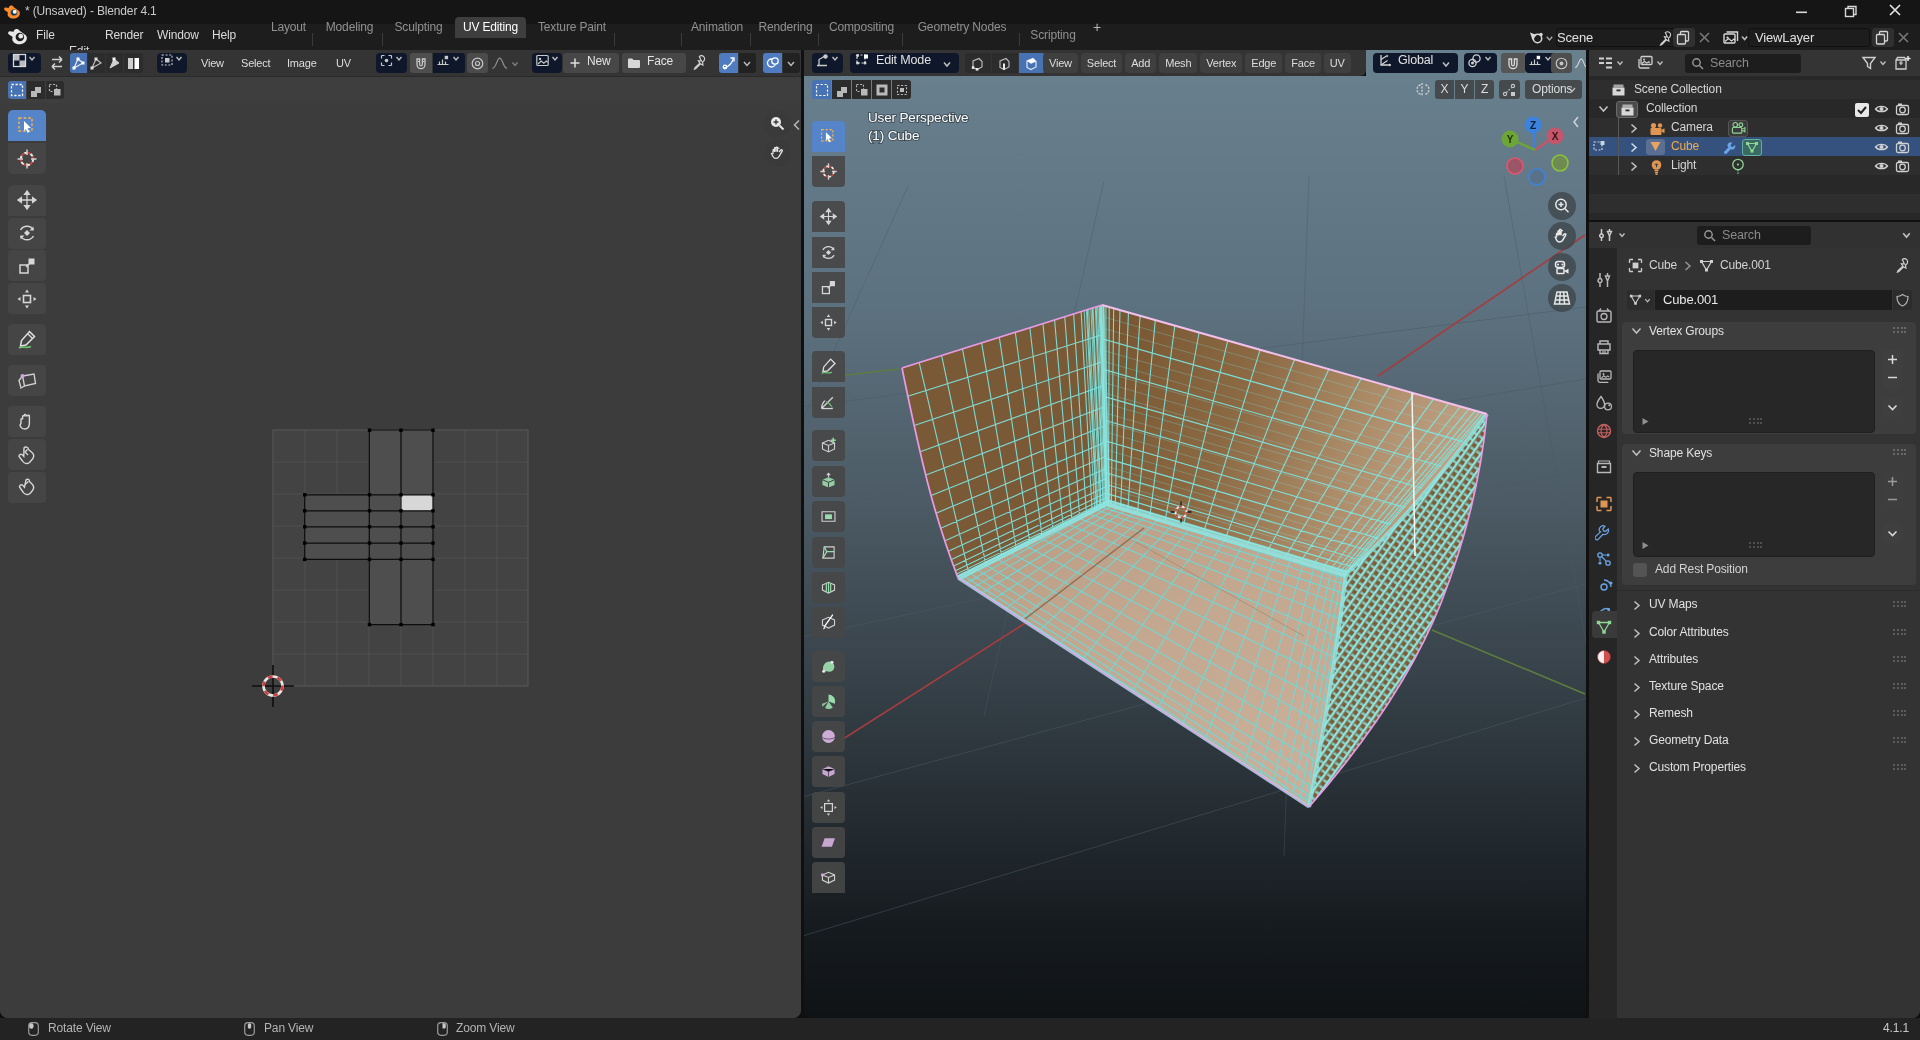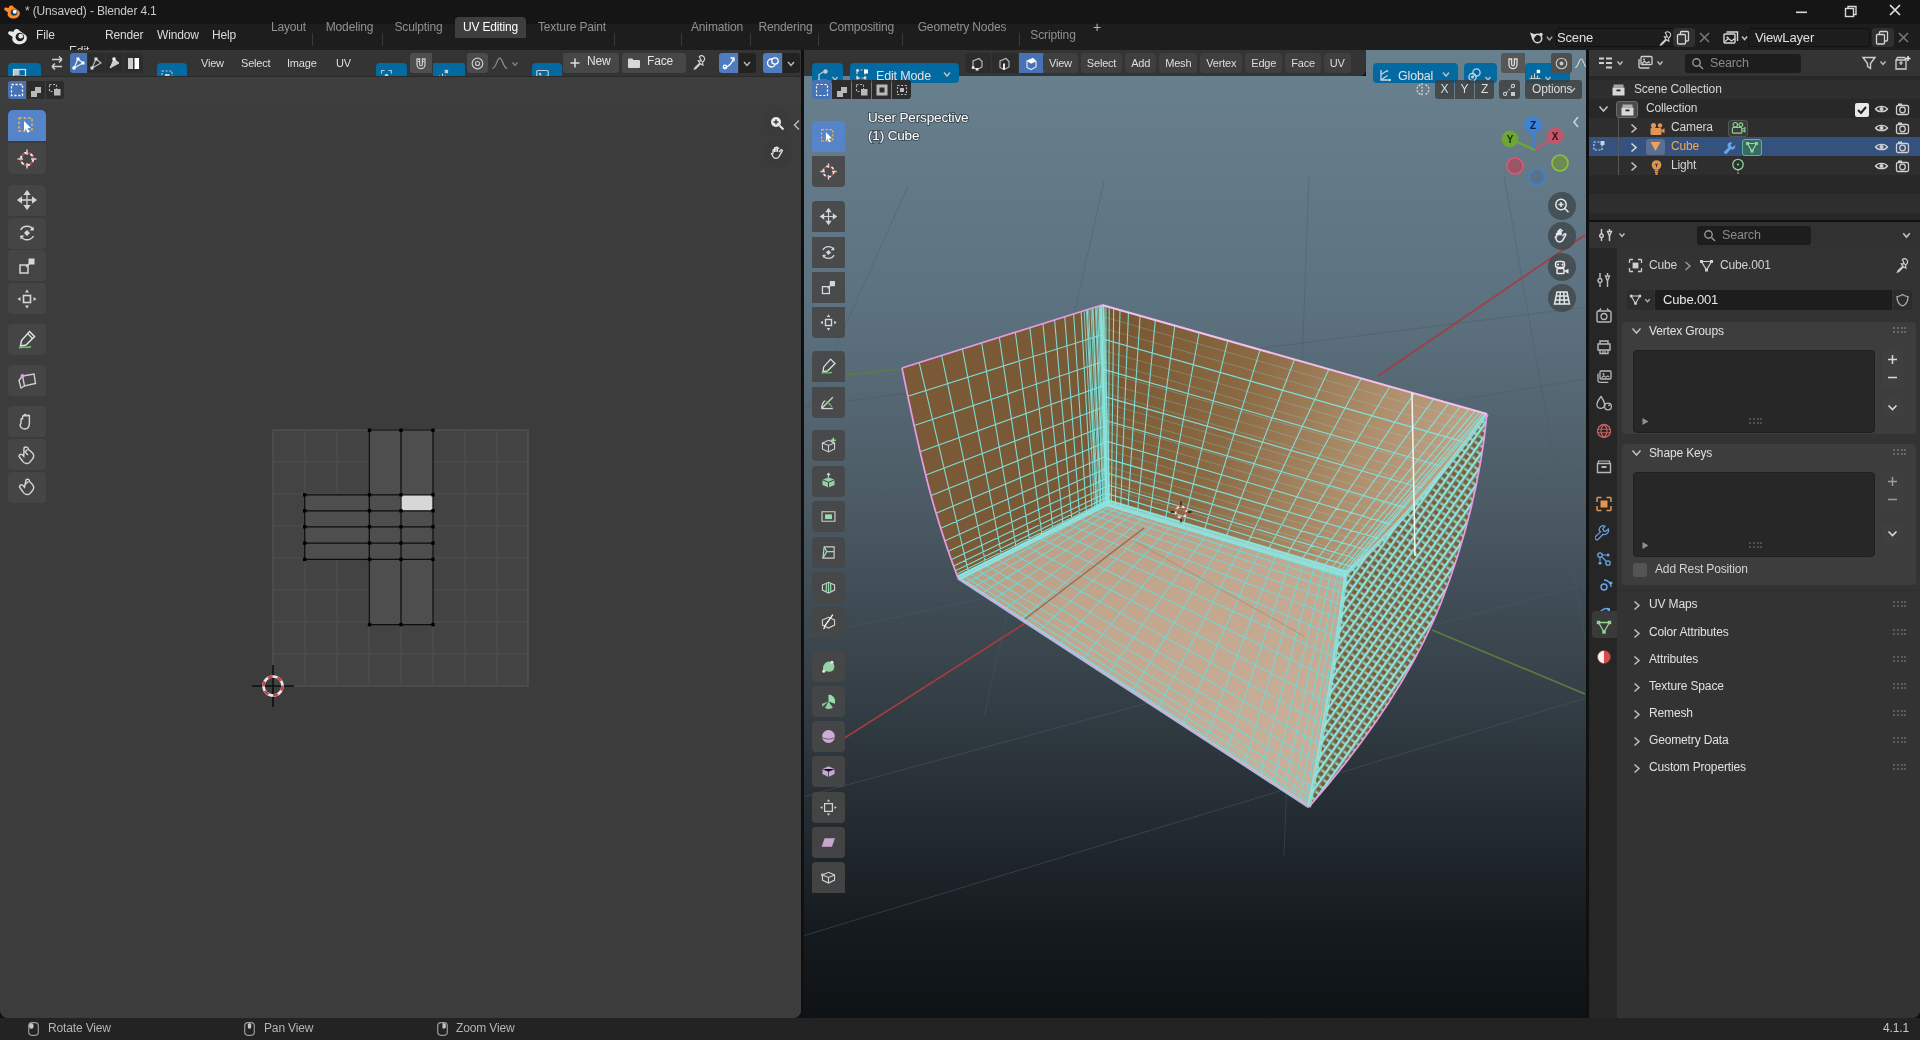--- a/index.html
+++ b/index.html
@@ -13,21 +13,21 @@
 #uved{position:absolute;left:0;top:50px;width:801px;height:968px;background:#3c3c3c;border-radius:0 0 8px 8px;overflow:hidden;}
 #uvhead{position:absolute;left:0;top:0;width:801px;height:26px;background:#343434;}
 #uvtool{position:absolute;left:0;top:26px;width:801px;height:27px;background:#3e3e3e;border-top:1px solid #2a2a2a;}
 #vp{position:absolute;left:804px;top:50px;width:782px;height:968px;border-radius:0 0 8px 8px;overflow:hidden;}
 #vphead{position:absolute;left:0;top:0;width:782px;height:26px;background:#343434;}
 #outliner{position:absolute;left:1589px;top:50px;width:331px;height:170px;background:#282828;overflow:hidden;}
 #outhead{position:absolute;left:0;top:0;width:331px;height:26px;background:#343434;}
 #props{position:absolute;left:1589px;top:222px;width:331px;height:796px;background:#323232;border-radius:0 0 8px 0;overflow:hidden;}
 .hmenu{height:20px;line-height:20px;padding:0 6px;border-radius:4px;color:#dedede;font-size:11px;display:inline-block;letter-spacing:-0.2px;}
 .hbtn{background:#3f3f40;}
-.ddark{background:#0369a1;border-radius:4px;display:flex;align-items:flex-end;margin-top:10px;}
+.ddark{background:#0f172a;border-radius:4px;display:flex;align-items:flex-start;}
 svg{display:block;}
 .ptxt{color:#d2d2d2;font-size:12px;}
 .tbtn{position:absolute;left:8px;width:38px;height:31px;background:#454545;border-radius:4px;}
 .tbtn svg{width:22px;height:22px;margin:4.5px 0 0 8px;}
 .vbtn{position:absolute;left:812px;width:33px;height:31px;background:#464646e8;border-radius:4px;}
 .vbtn svg{width:19px;height:19px;margin:6px 0 0 7px;}
 .orow{left:0;width:331px;height:19px;}
 .otxt{color:#d5d5d5;font-size:12px;}
 .oeye{left:285px;width:15px;height:15px;}
 .ocam{left:306px;width:15px;height:15px;}

